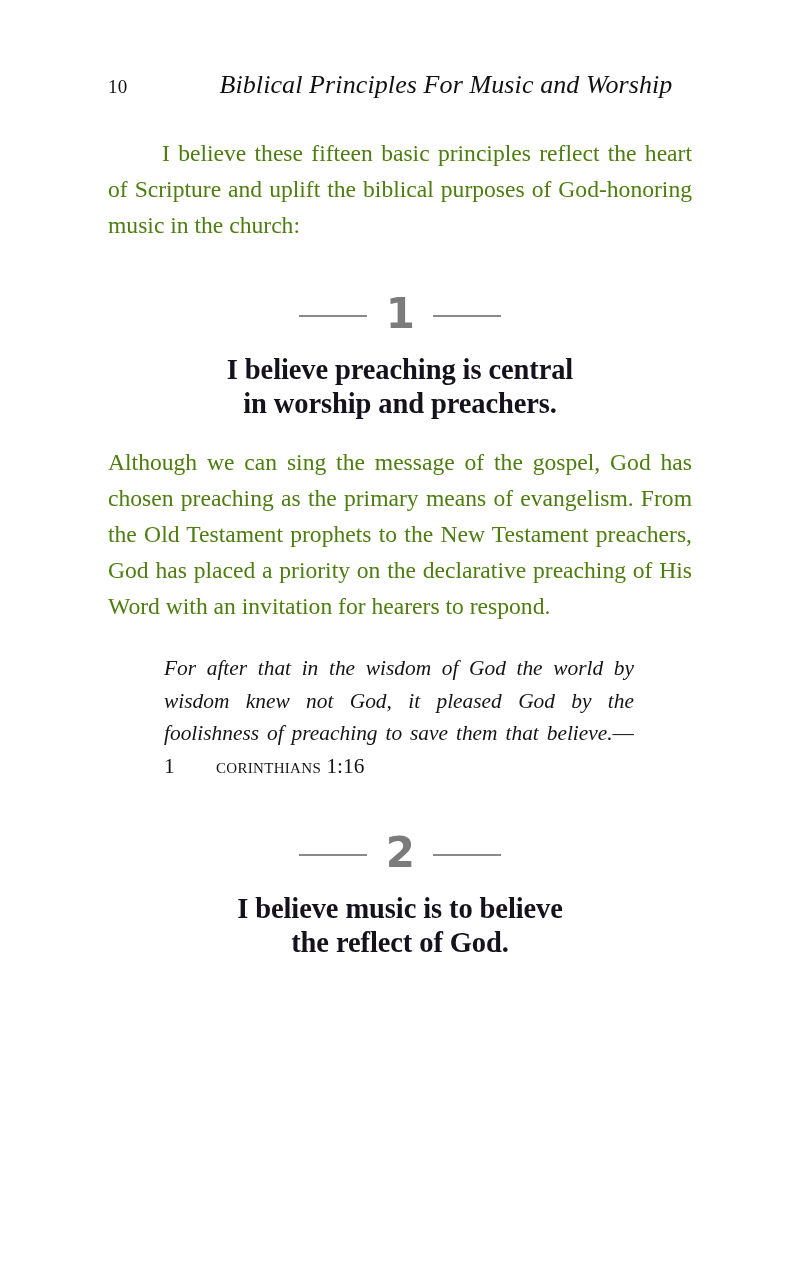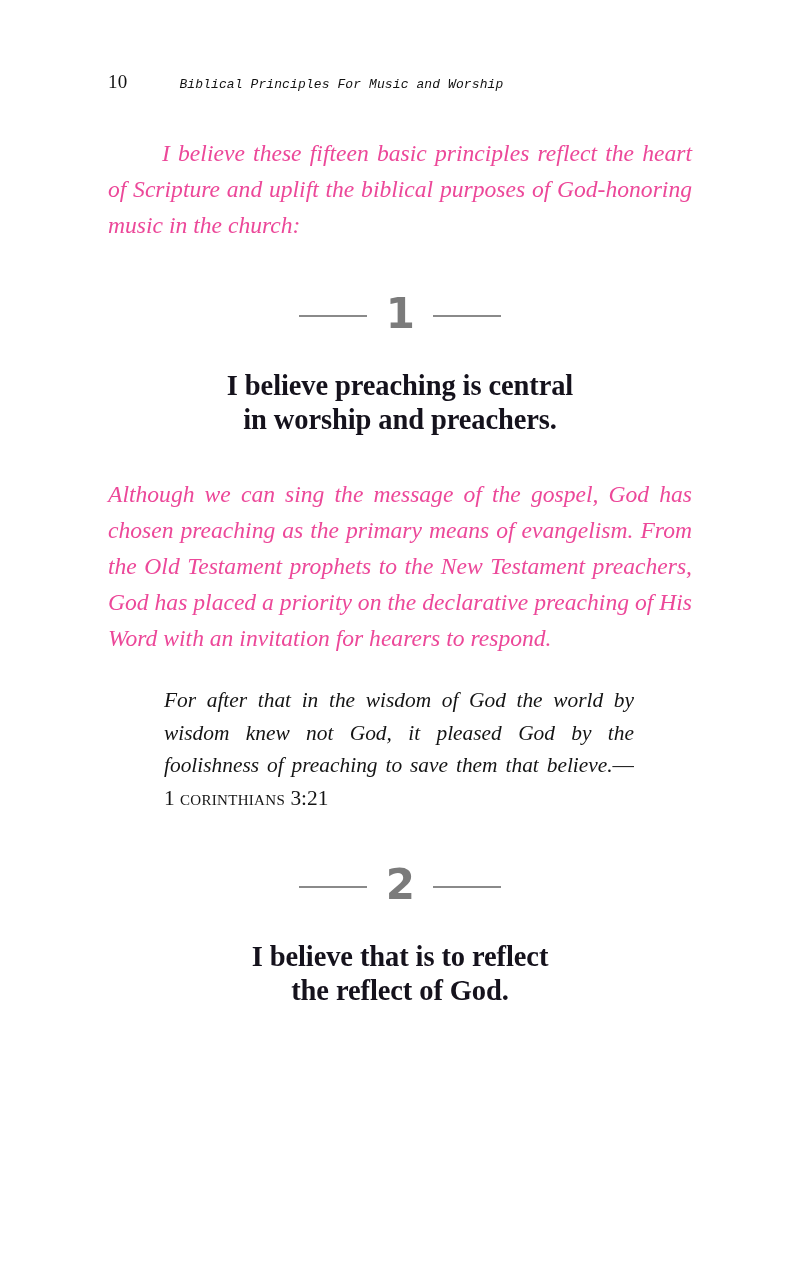--- a/index.html
+++ b/index.html
@@ -35,46 +35,44 @@
     align-items: baseline;
   }
   .folio {
     font-size: 19px;
     line-height: 1;
     color: #111111;
     letter-spacing: 0.2px;
   }
   .running-title {
     font-style: italic;
-    font-size: 13px;
+    font-size: 26px;
     line-height: 1;
     color: #111111;
-    margin-left: 52px;
+    margin-left: 92px;
     letter-spacing: 0.1px;
     white-space: nowrap;
-    font-family: Liberation Mono, monospace;
   }
 
   
   .textblock {
     position: absolute;
     top: 136px;
     left: 108px;
     width: 584px;
   }
 
   p.body {
     margin: 0;
     font-size: 23.6px;
     line-height: 35.8px;
     text-align: justify;
     text-align-last: left;
-    color: #ec4899;
+    color: #4d7c0f;
     hyphens: none;
-    font-style: italic;
   }
   p.body.indented {
     text-indent: 54px;
   }
 
   
   .section-divider {
     display: flex;
     align-items: center;
     justify-content: center;
@@ -95,21 +93,21 @@
     font-size: 42px;
     line-height: 1;
     color: #7b7b7b;
     letter-spacing: -0.5px;
     position: relative;
     top: -2px;
   }
 
   
   h2.principle-title {
-    margin: 16px;
+    margin: 0;
     font-family: "Liberation Serif", "DejaVu Serif", serif;
     font-weight: bold;
     font-size: 28.5px;
     line-height: 34px;
     text-align: center;
     color: #15121c;
     letter-spacing: -0.1px;
   }
 
   
@@ -124,20 +122,21 @@
     text-align: justify;
     text-align-last: left;
     color: #141414;
   }
   .citation {
     font-style: normal;
     font-variant: small-caps;
     text-transform: lowercase;
     font-size: 21.4px;
     letter-spacing: 0.3px;
+    margin-left: 36px;
   }
   .citation-ref {
     font-style: normal;
     font-variant: normal;
     text-transform: none;
   }
   .smallcaps {
     font-variant: small-caps;
     text-transform: lowercase;
   }
@@ -179,35 +178,35 @@
       <span>in worship and preachers.</span>
     </h2>
 
     <div class="gap-after-title"></div>
 
     <p class="body">Although we can sing the message of the gospel, God has chosen preaching as the primary means of evangelism. From the Old Testament prophets to the New Testament preachers, God has placed a priority on the declarative preaching of His Word with an invitation for hearers to respond.</p>
 
     <div class="gap-before-quote"></div>
 
     <blockquote class="scripture">
-      <span>For after that in the wisdom of God the world by wisdom knew not God, it pleased God by the foolishness of preaching to save them that believe.</span><span class="citation-ref">—</span><span class="citation-ref">1</span><span class="citation-ref">&nbsp;</span><span class="citation">Corinthians</span><span class="citation-ref">&nbsp;</span><span class="citation-ref">3:21</span>
+      <span>For after that in the wisdom of God the world by wisdom knew not God, it pleased God by the foolishness of preaching to save them that believe.</span><span class="citation-ref">—</span><span class="citation-ref">1</span><span class="citation-ref">&nbsp;</span><span class="citation">Corinthians</span><span class="citation-ref">&nbsp;</span><span class="citation-ref">1:16</span>
     </blockquote>
 
     <div class="gap-after-quote"></div>
 
     <div class="section-divider">
       <span class="divider-rule left"></span>
       <span class="section-number">2</span>
       <span class="divider-rule right"></span>
     </div>
 
     <div class="gap-after-divider"></div>
 
     <h2 class="principle-title">
-      <span>I believe that is to reflect</span><br>
+      <span>I believe music is to believe</span><br>
       <span>the reflect of God.</span>
     </h2>
 
     <div class="gap-after-title-2"></div>
 
 
   </div>
 </div>
 
 </body></html>

